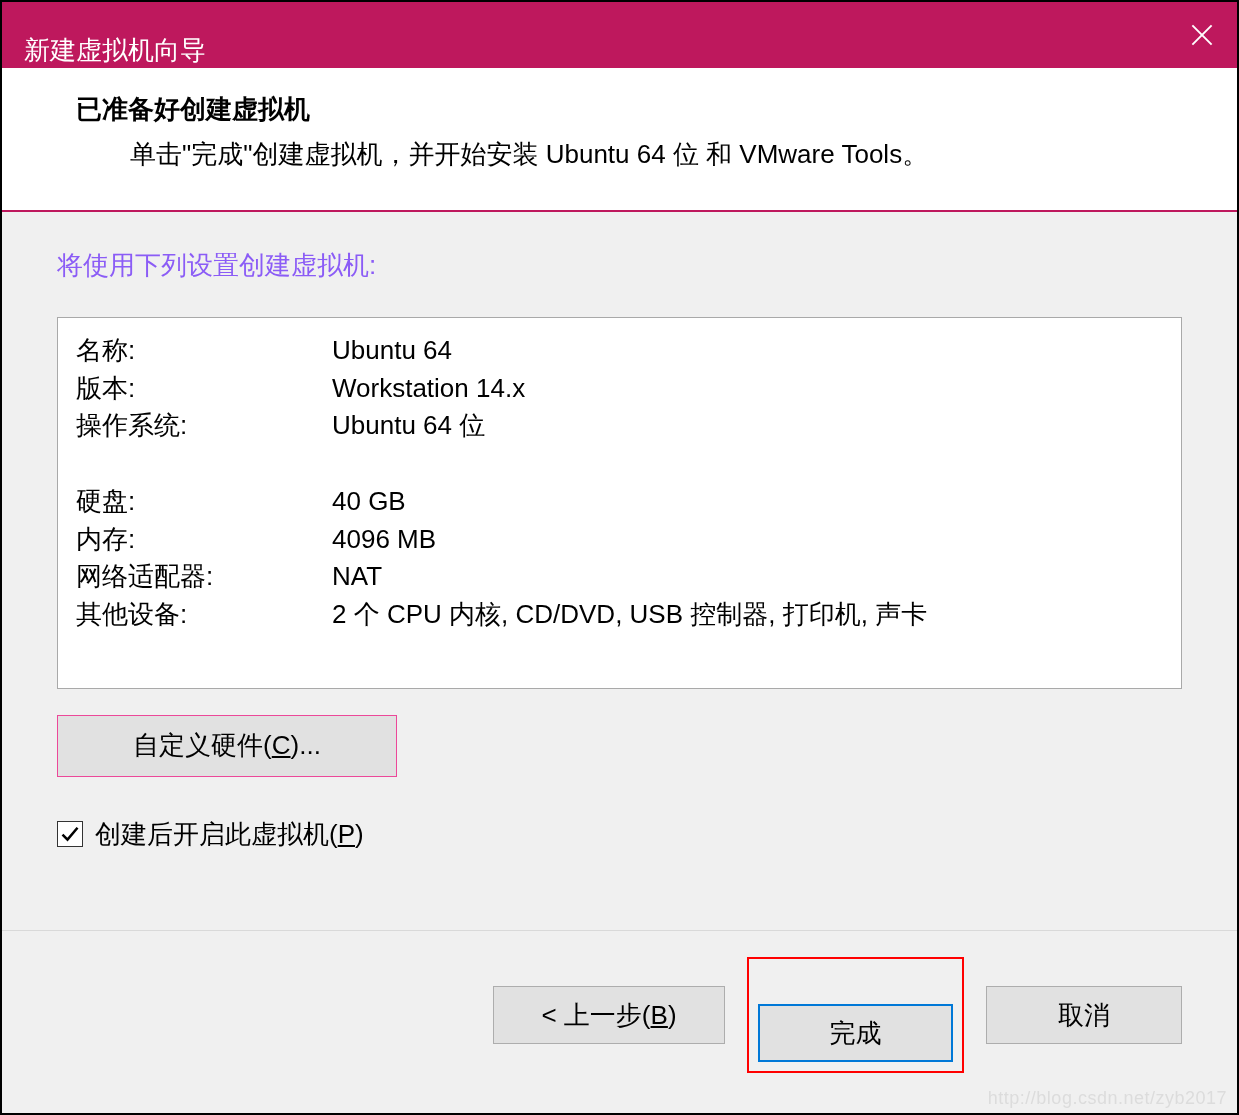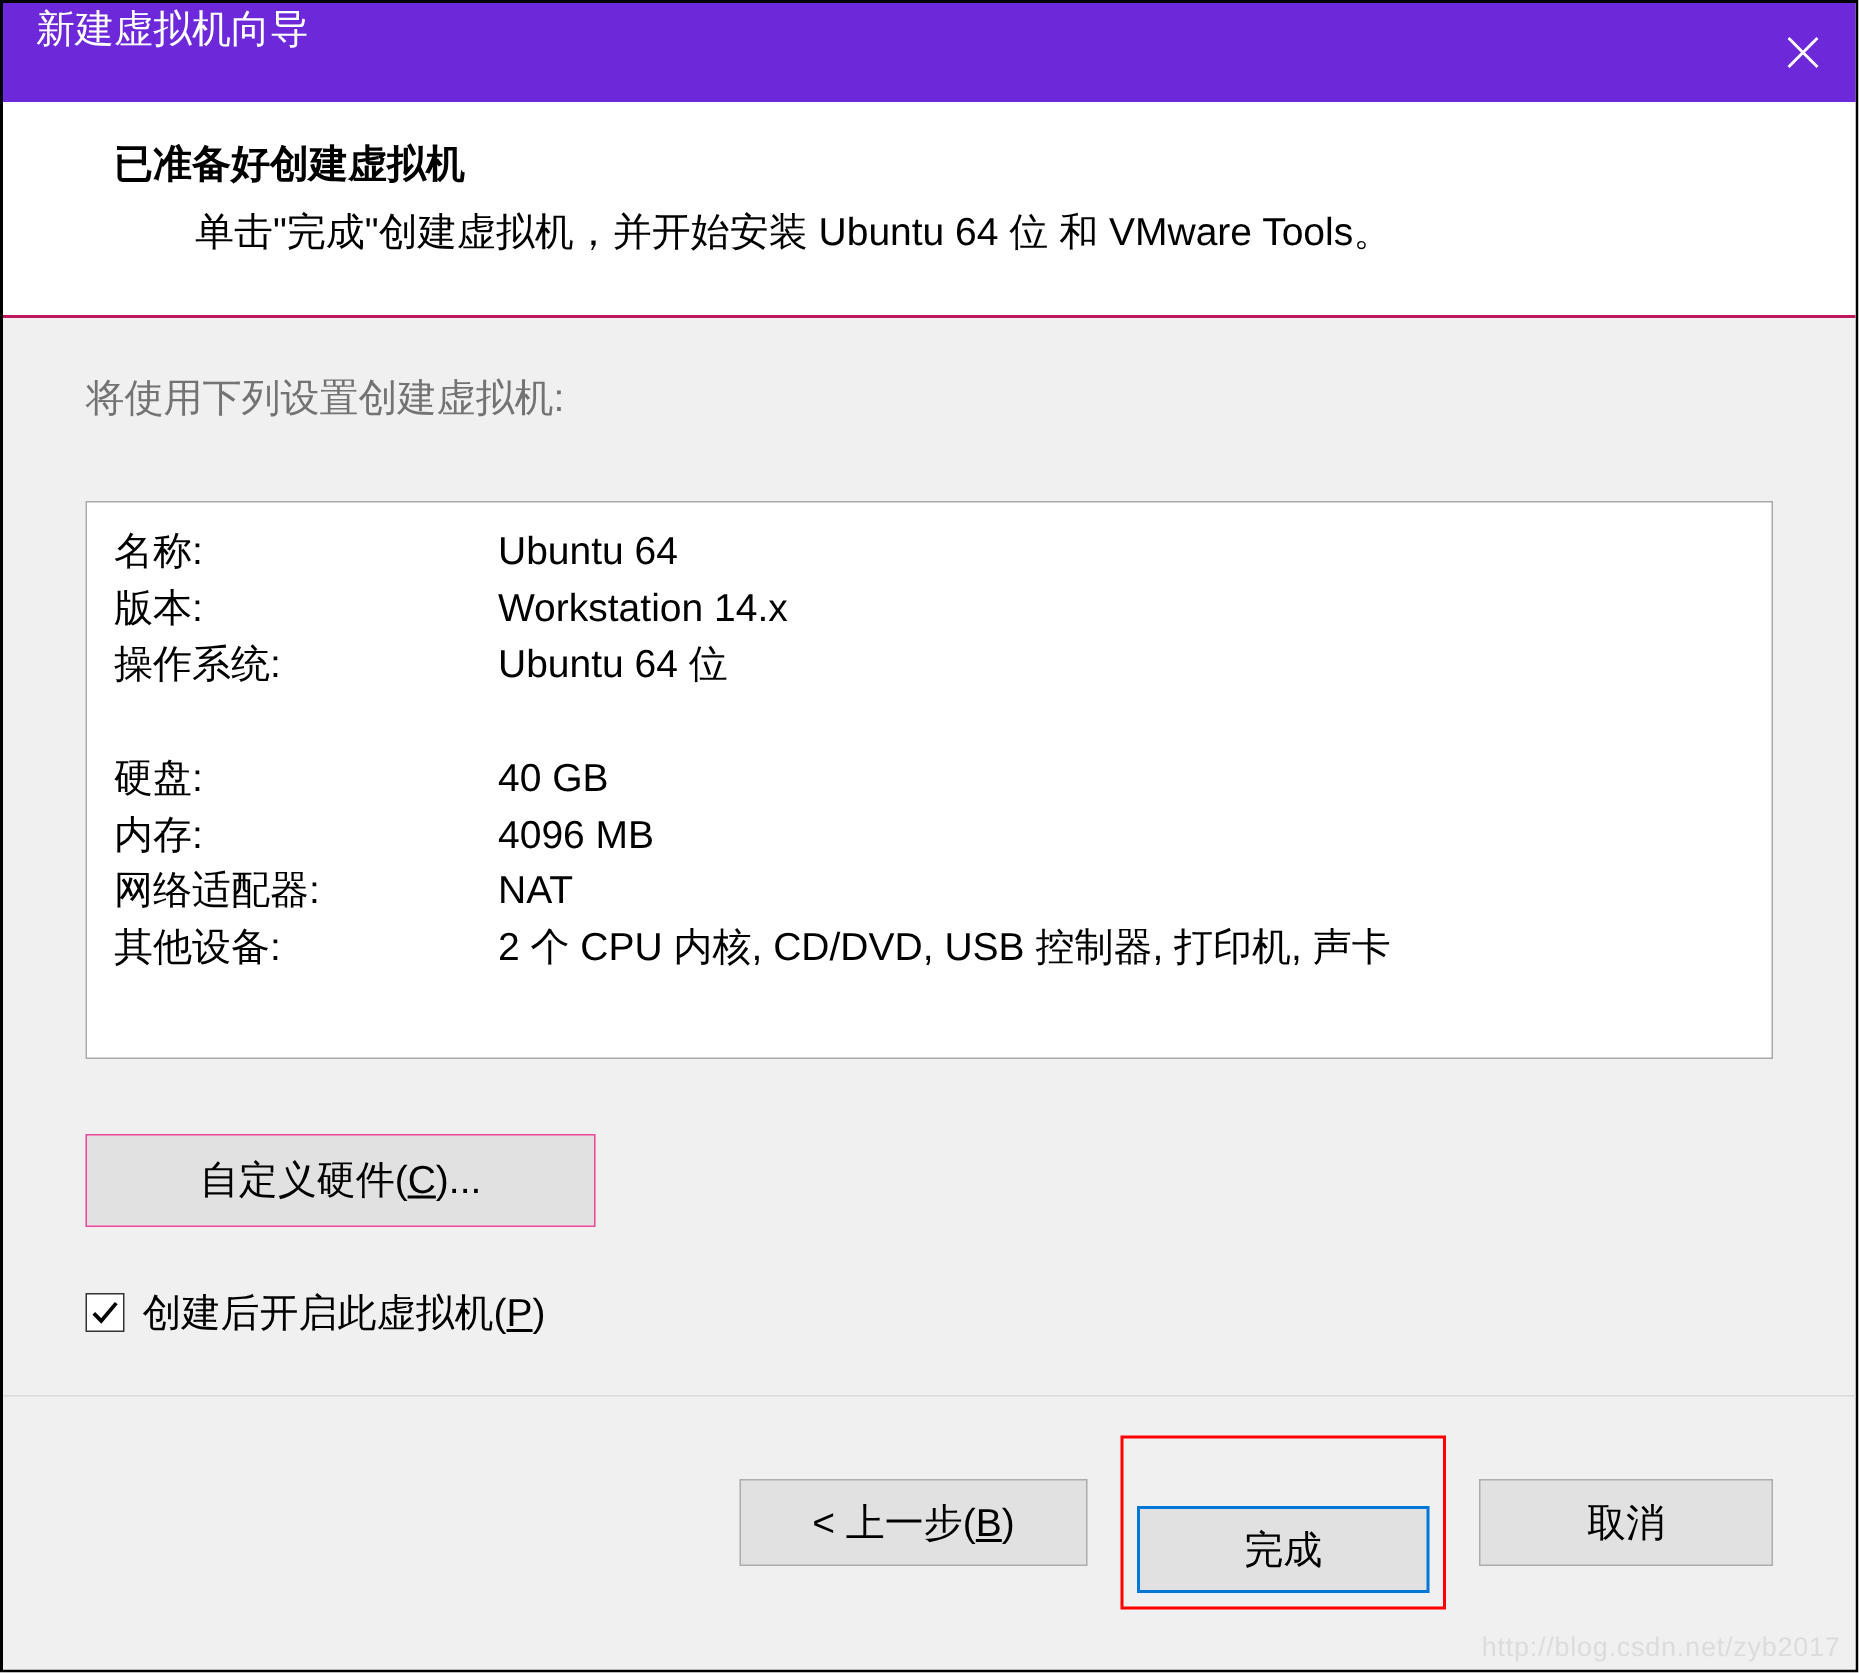--- a/index.html
+++ b/index.html
@@ -16,25 +16,25 @@
     }
     .window {
       width: 100%;
       height: 100%;
       border: 2px solid #000000;
       display: flex;
       flex-direction: column;
       background: #ffffff;
     }
     .titlebar {
-      background: #6d28d9;
+      background: #be185d;
       color: #ffffff;
       height: 66px;
       display: flex;
-      align-items: flex-start;
+      align-items: flex-end;
       justify-content: space-between;
       padding: 0 0 0 22px;
     }
     .titlebar-title {
       font-size: 26px;
       font-weight: 400;
     }
     .close-btn {
       width: 70px;
       height: 66px;
@@ -65,28 +65,28 @@
     }
     .content-section {
       flex: 1;
       background: #f0f0f0;
       padding: 36px 55px 0 55px;
       display: flex;
       flex-direction: column;
     }
     .content-intro {
       font-size: 26px;
-      color: #737373;
-      margin-bottom: 51px;
+      color: #8b5cf6;
+      margin-bottom: 34px;
     }
     .settings-box {
       background: #ffffff;
       border: 1px solid #a9a9a9;
       padding: 14px 18px 54px 18px;
-      margin-bottom: 50px;
+      margin-bottom: 26px;
     }
     .settings-row {
       display: flex;
       font-size: 26px;
       color: #000000;
       line-height: 1.45;
     }
     .settings-row.spacer {
       height: 38px;
     }

